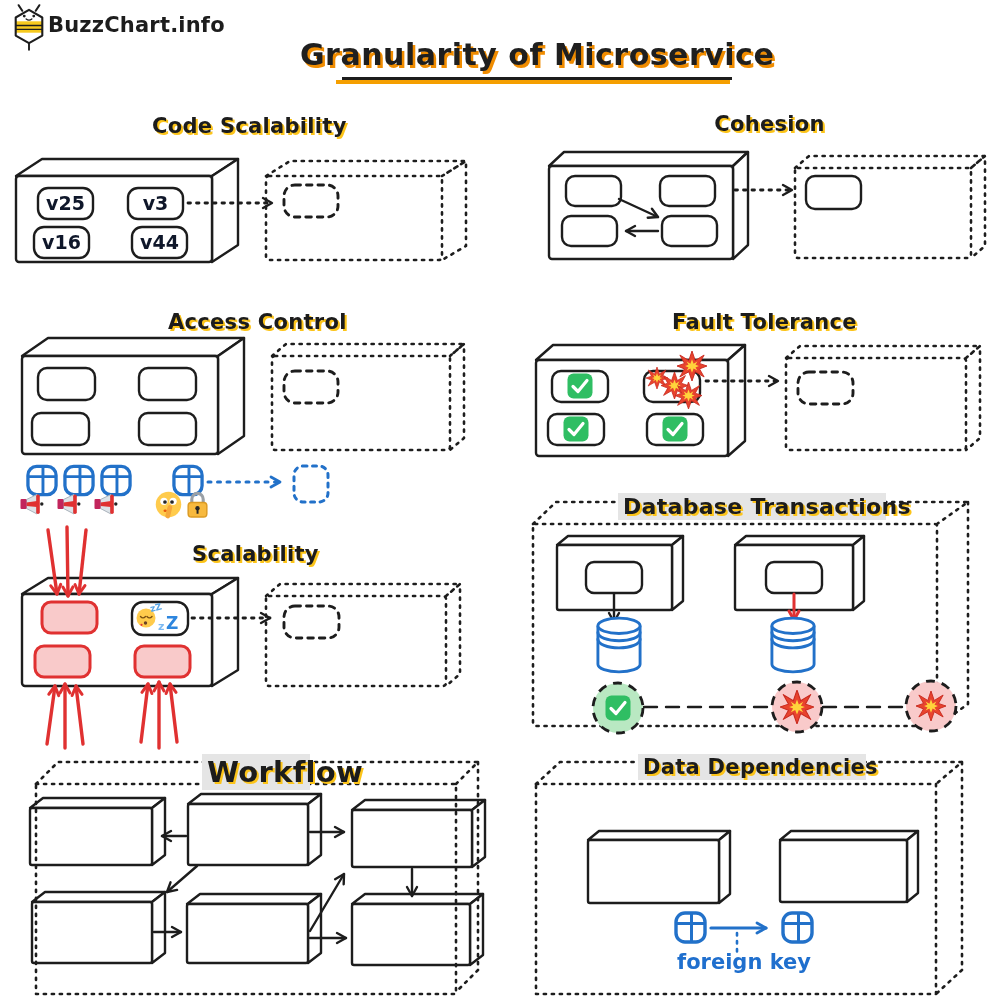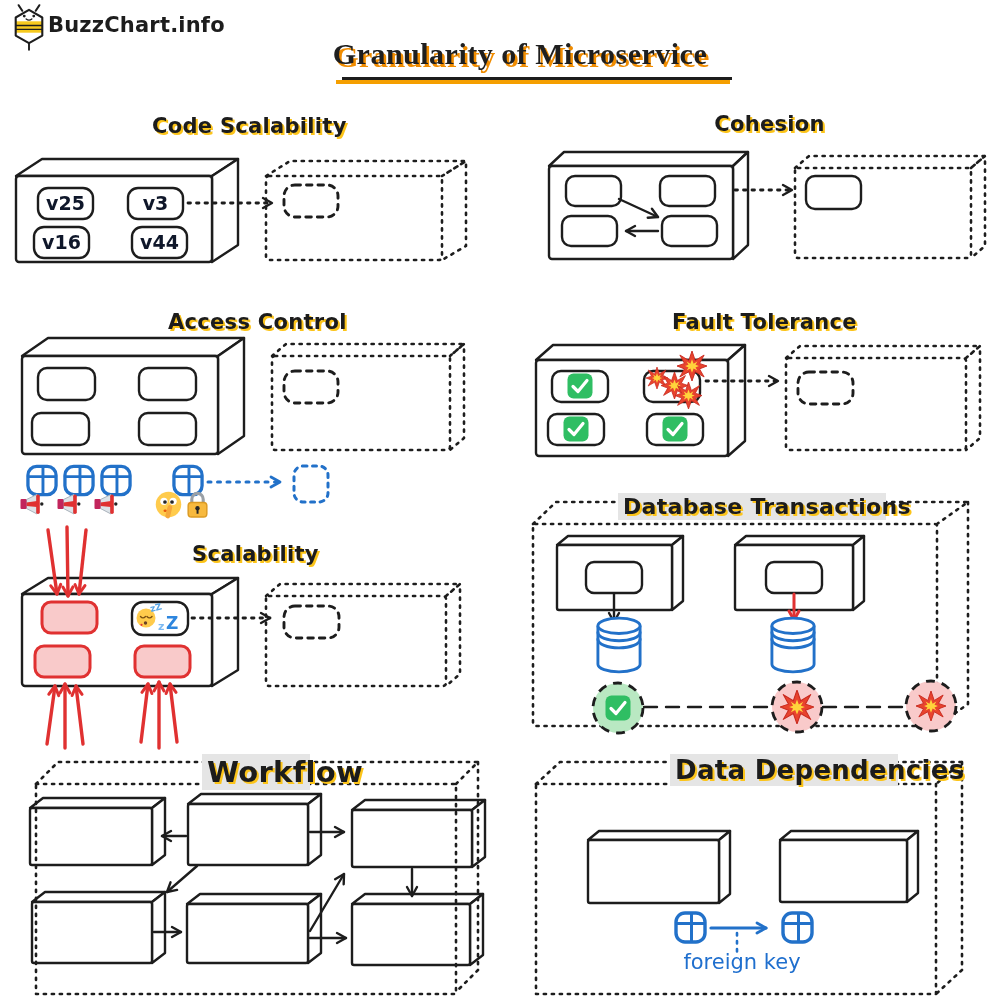--- a/index.html
+++ b/index.html
@@ -13,29 +13,29 @@
   .dsh{stroke-dasharray:5.5 6;stroke-width:2.9;}
   .dota{stroke-dasharray:2.5 6;stroke-width:2.8;}
   .bl{stroke:#2271c9;fill:none;stroke-linecap:round;stroke-linejoin:round;}
   .red{stroke:#e03131;fill:none;stroke-linecap:round;stroke-linejoin:round;}
   .redbox{fill:#f9caca;stroke:#e03131;stroke-width:3;stroke-linejoin:round;}
   .dshC{stroke:#1d1d1d;stroke-dasharray:9 7;stroke-width:2.8;}
   
   .abs{position:absolute;}
   .brand{display:flex;align-items:center;gap:3px;}
   .brand-text{font-size:21px;font-weight:700;color:#1d1d1d;letter-spacing:0.2px;}
-  .main-title{font-size:30px;font-weight:700;color:#1f1f1f;text-align:center;
-              letter-spacing:0.5px;text-shadow:2.5px 2.5px 0 #f08c00;white-space:nowrap;font-family:Liberation Serif, serif;}
+  .main-title{font-size:30px;font-weight:700;color:#1f1f1f;text-align:left;
+              letter-spacing:0.5px;text-shadow:2.5px 2.5px 0 #f08c00;white-space:nowrap;}
   .u-black{background:#1d1d1d;height:3px;}
   .u-orange{background:#f59f00;height:3.5px;}
   .sec{font-size:21px;font-weight:700;color:#1c1c1c;text-align:center;white-space:nowrap;
        text-shadow:2px 2px 0 #fcc419;letter-spacing:0.3px;}
   .sec.bgw{background:#e5e5e5;padding:1px 5px;}
   .vlabel{font-size:19px;font-weight:700;color:#0f172a;text-align:center;line-height:25px;}
-  .fkey{font-size:21px;font-weight:400;color:#1f6fce;text-align:center;white-space:nowrap;}
+  .fkey{font-size:21px;font-weight:700;color:#1f6fce;text-align:center;white-space:nowrap;}
 </style>
 </head>
 <body>
 
 <div id="canvas">
 
 <svg class="art" width="1000" height="1002" viewBox="0 0 1000 1002">
   <defs>
     <marker id="mB" markerUnits="userSpaceOnUse" markerWidth="18" markerHeight="18" refX="12" refY="8" orient="auto">
       <path d="M3,3 L12,8 L3,13" fill="none" stroke="#1d1d1d" stroke-width="2.4" stroke-linecap="round" stroke-linejoin="round"></path>
@@ -320,21 +320,21 @@
 <div class="abs u-black" style="left:342px;top:77px;width:390px;"></div>
 <div class="abs u-orange" style="left:336px;top:80px;width:394px;"></div>
 
 <div class="abs sec" style="left:152px;top:114px;width:182px;">Code Scalability</div>
 <div class="abs sec" style="left:712px;top:112px;width:115px;">Cohesion</div>
 <div class="abs sec" style="left:168px;top:310px;width:168px;">Access Control</div>
 <div class="abs sec" style="left:672px;top:310px;width:170px;">Fault Tolerance</div>
 <div class="abs sec" style="left:192px;top:542px;width:126px;">Scalability</div>
 <div class="abs sec bgw" style="left:618px;top:493px;width:258px;font-size:22px;">Database Transactions</div>
 <div class="abs sec bgw" style="left:202px;top:754px;width:98px;font-size:29px;">Workflow</div>
-<div class="abs sec bgw" style="left:670px;top:754px;width:218px;font-size:26px;">Data Dependencies</div>
+<div class="abs sec bgw" style="left:638px;top:754px;width:218px;font-size:21px;">Data Dependencies</div>
 
 <div class="abs vlabel" style="left:38px;top:191px;width:55px;">v25</div>
 <div class="abs vlabel" style="left:128px;top:191px;width:55px;">v3</div>
 <div class="abs vlabel" style="left:34px;top:230px;width:55px;">v16</div>
 <div class="abs vlabel" style="left:132px;top:230px;width:55px;">v44</div>
 
 <div class="abs fkey" style="left:677px;top:950px;width:130px;">foreign key</div>
 
 </div>
 

